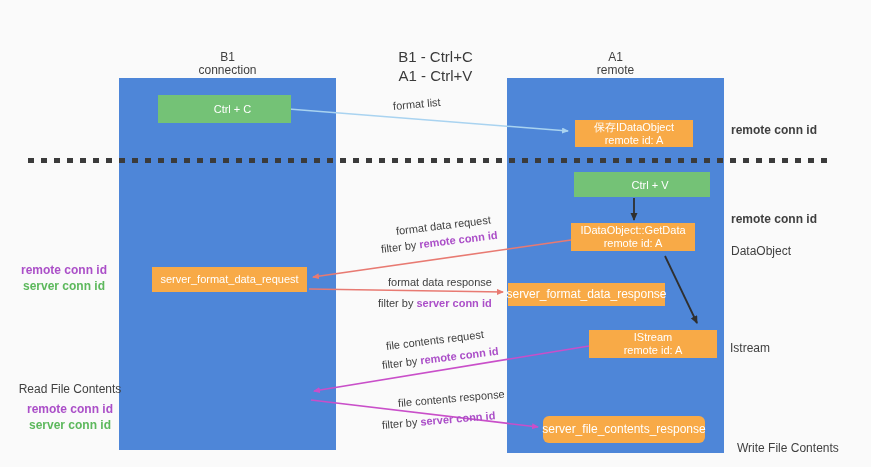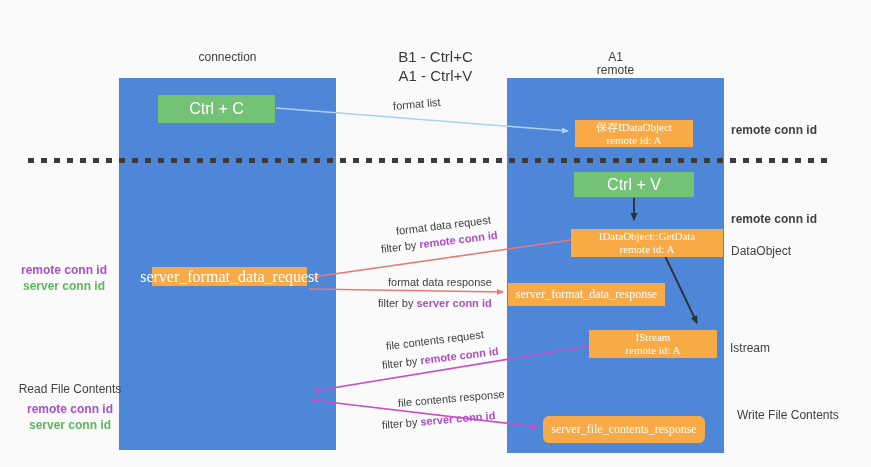--- a/index.html
+++ b/index.html
@@ -13,23 +13,23 @@
   }
   .lane{position:absolute; background:#4e86d8;}
   .lane-header{
     position:absolute; width:217px; text-align:center;
     font-size:12px; line-height:13px; color:#3f3f3f;
   }
   .node{
     position:absolute; display:flex; flex-direction:column; align-items:center;
     justify-content:center; color:#ffffff; text-align:center; white-space:nowrap;
   }
-  .node.orange{background:#f8aa47;font-family:Liberation Serif, serif;}
+  .node.orange{background:#f8aa47;}
   .node.green{background:#74c276;}
-  .fs12{font-size:16px;}
+  .fs12{font-size:11px;padding-left:16px;}
   .fs11{font-size:11px; line-height:13px;}
   .divider{
     position:absolute; left:28px; top:158px; width:806px; height:5px;
     background:repeating-linear-gradient(to right,#3b3b3b 0 6px,transparent 6px 13px);
   }
   .elabel{position:absolute; font-size:11px; color:#3f3f3f; white-space:nowrap;}
   .rot{transform:rotate(-7deg); transform-origin:left center;}
   .rot5{transform:rotate(-5deg); transform-origin:left center;}
   .purple{color:#ab4fc8; font-weight:bold;}
   .greenb{color:#5cb85c; font-weight:bold;}
@@ -43,20 +43,21 @@
 <body>
 
 <div class="canvas">
 
   <div class="title">
     <div>B1 - Ctrl+C</div>
     <div>A1 - Ctrl+V</div>
   </div>
 
   <div class="lane-header" style="left:119px; top:51px;">
+    <div>B1</div>
     <div>connection</div>
   </div>
   <div class="lane-header" style="left:507px; top:51px;">
     <div>A1</div>
     <div>remote</div>
   </div>
 
   <div class="lane" style="left:119px; top:78px; width:217px; height:372px;"></div>
   <div class="lane" style="left:507px; top:78px; width:217px; height:375px;"></div>
 
@@ -92,26 +93,26 @@
 
   <div class="node orange fs11" style="left:575px; top:120px; width:118px; height:27px;">
     <span>保存IDataObject</span>
     <span>remote id: A</span>
   </div>
 
   <div class="node green fs12" style="left:574px; top:172px; width:120px; height:25px;">
     <span>Ctrl + V</span>
   </div>
 
-  <div class="node orange fs11" style="left:571px; top:229px; width:152px; height:28px;">
+  <div class="node orange fs11" style="left:571px; top:223px; width:124px; height:28px;">
     <span>IDataObject::GetData</span>
     <span>remote id: A</span>
   </div>
 
-  <div class="node orange fs11" style="left:152px; top:267px; width:155px; height:19px; font-size:16px;">
+  <div class="node orange fs11" style="left:152px; top:267px; width:155px; height:25px; font-size:11px;">
     <span>server_format_data_request</span>
   </div>
 
   <div class="node orange fs11" style="left:508px; top:283px; width:157px; height:23px; font-size:12px;">
     <span>server_format_data_response</span>
   </div>
 
   <div class="node orange fs11" style="left:589px; top:330px; width:128px; height:28px;">
     <span>IStream</span>
     <span>remote id: A</span>
@@ -141,21 +142,21 @@
 
   <div class="elabel rot5" style="left:398px; top:397px;">file contents response</div>
   <div class="elabel rot5" style="left:382px; top:419px;">
     <span class="mr">filter by</span><span class="purple">server conn id</span>
   </div>
 
   <div class="ann b purple" style="left:731px; top:123px;">remote conn id</div>
   <div class="ann b purple" style="left:731px; top:212px;">remote conn id</div>
   <div class="ann" style="left:731px; top:244px;">DataObject</div>
   <div class="ann" style="left:730px; top:341px;">Istream</div>
-  <div class="ann" style="left:737px; top:408px;">Write File Contents</div>
+  <div class="ann" style="left:737px; top:441px;">Write File Contents</div>
 
   <div class="stack" style="left:14px; top:262px; width:100px;">
     <div class="purple">remote conn id</div>
     <div class="greenb">server conn id</div>
   </div>
 
   <div class="stack" style="left:16px; top:381px; width:108px;">
     <div>Read File Contents</div>
     <div class="purple" style="margin-top:4px;">remote conn id</div>
     <div class="greenb">server conn id</div>

